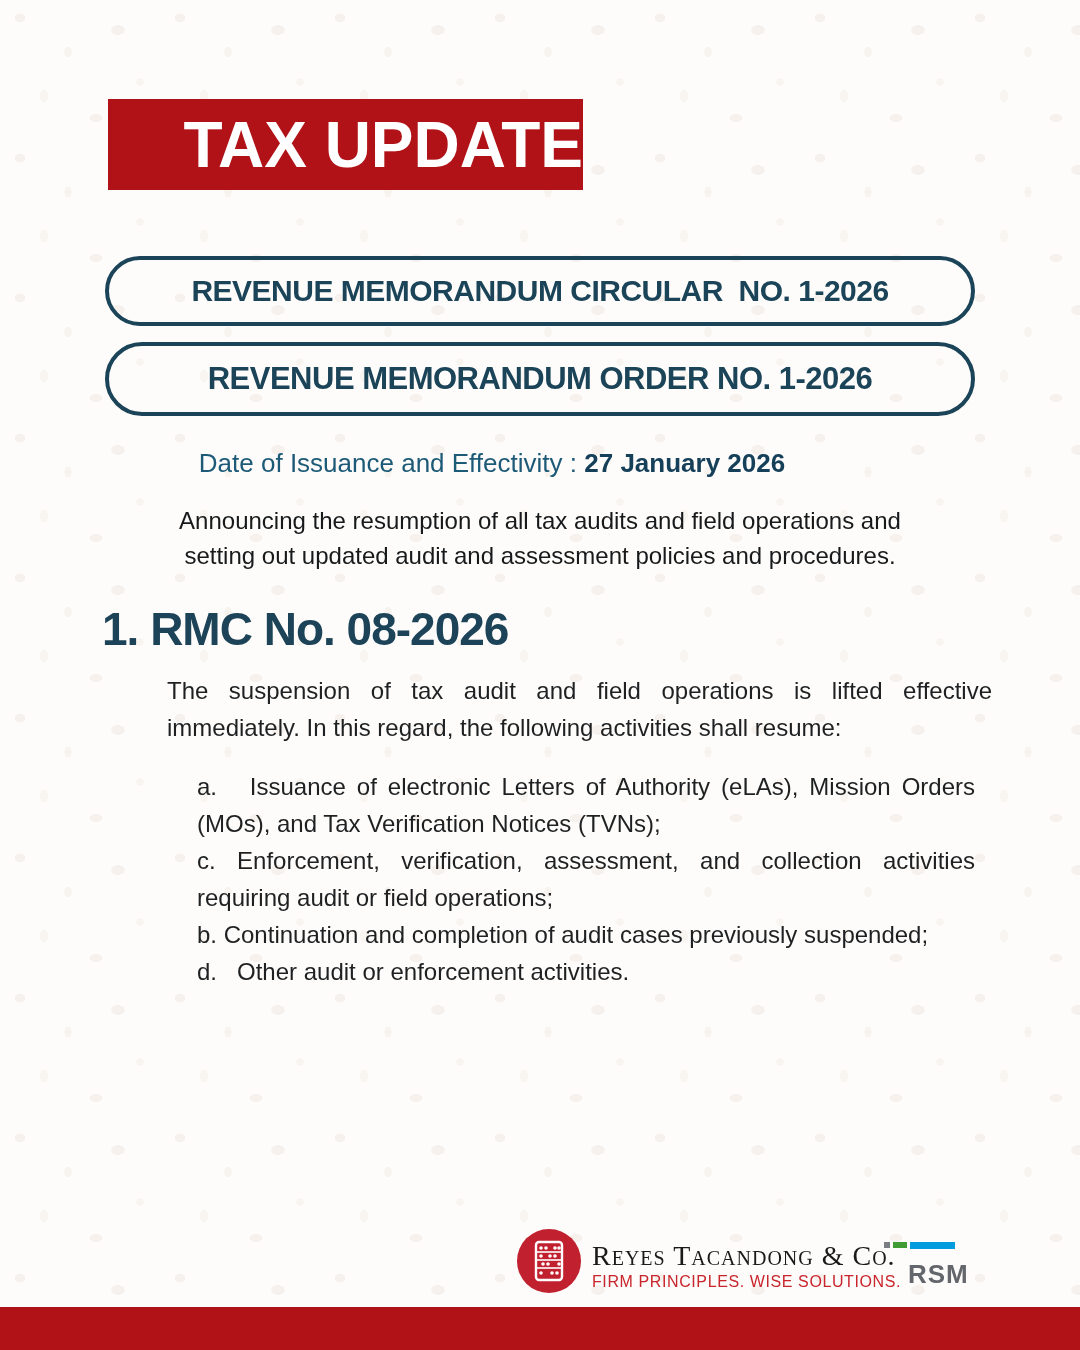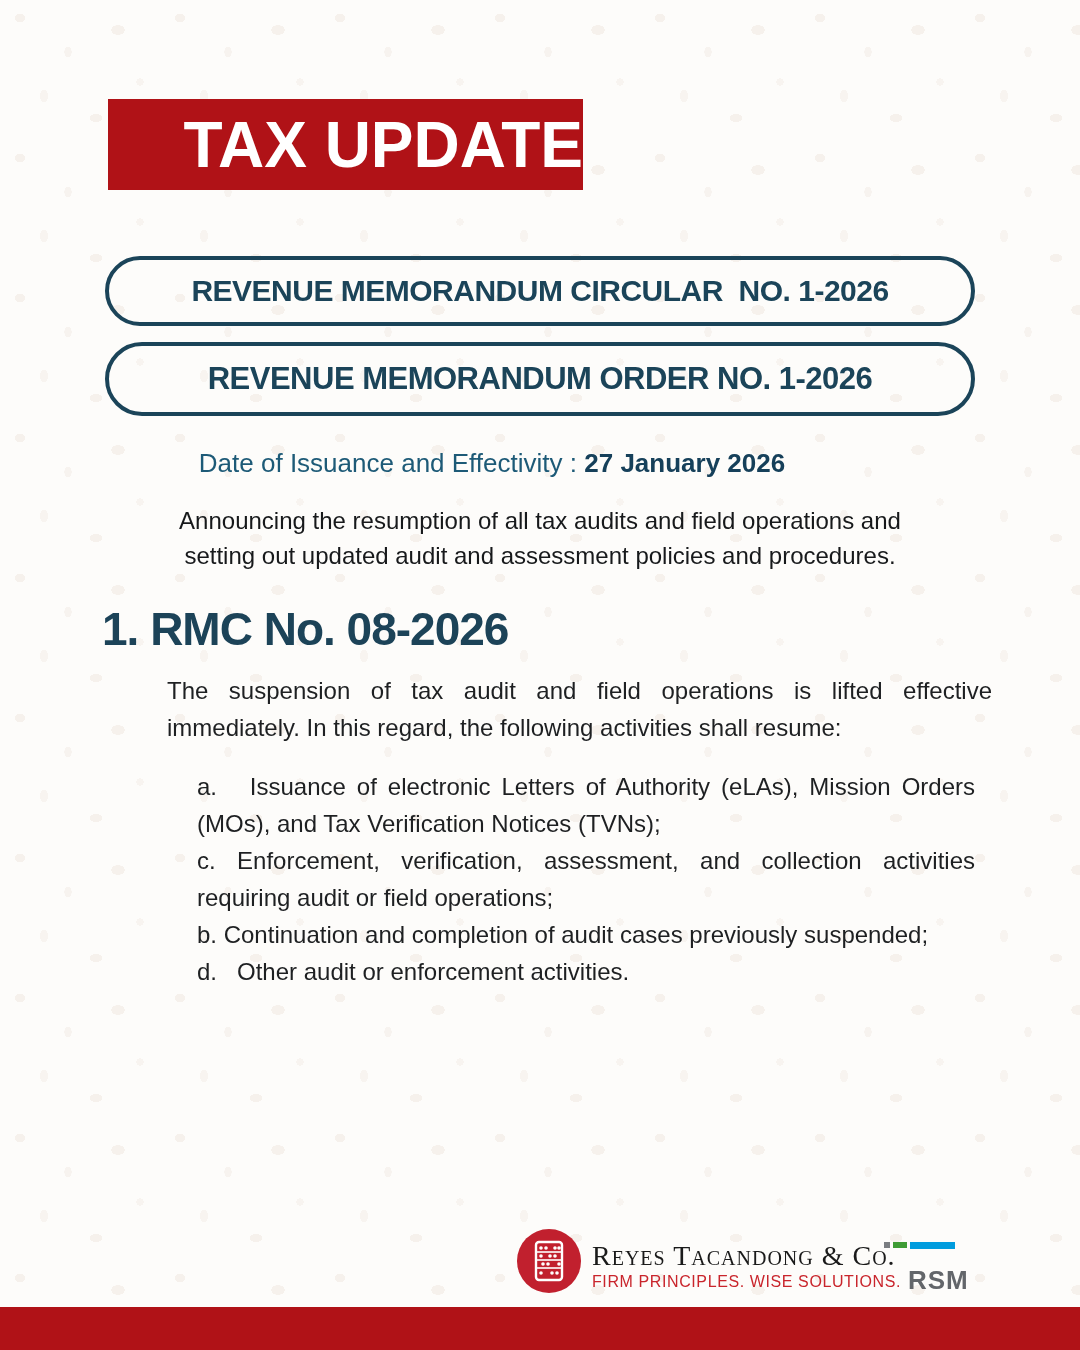--- a/index.html
+++ b/index.html
@@ -77,21 +77,21 @@
   .rt-tagline{
     color:#c9252c;font-size:16px;letter-spacing:0.6px;text-align:right;
     margin-top:1px;white-space:nowrap;
   }
   .rsm-logo{position:absolute;left:884px;top:1242px;width:120px;height:40px;}
   .rsm-blocks{display:flex;align-items:flex-start;height:7px;}
   .rsm-sq{width:6px;height:6px;background:#7a7d81;margin-right:3px;}
   .rsm-green{width:14px;height:6px;background:#3f9c35;margin-right:3px;}
   .rsm-blue{width:45px;height:7px;background:#009cde;}
   .rsm-word{
-    margin-left:24px;margin-top:16px;
+    margin-left:24px;margin-top:10px;
     color:#63666a;font-size:26px;font-weight:bold;letter-spacing:1px;
   }
   
   .bottom-bar{
     position:absolute;left:0;top:1307px;width:1080px;height:43px;background:#b01217;
   }
 </style>
 </head>
 <body>
 

